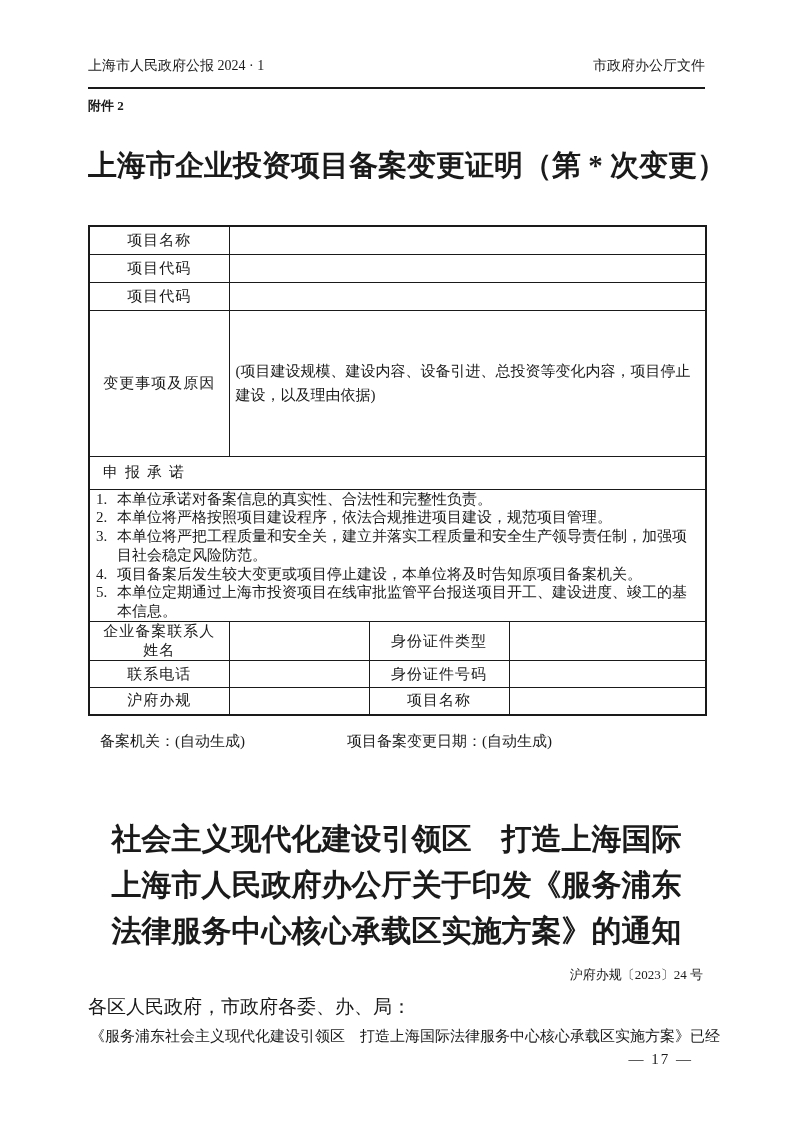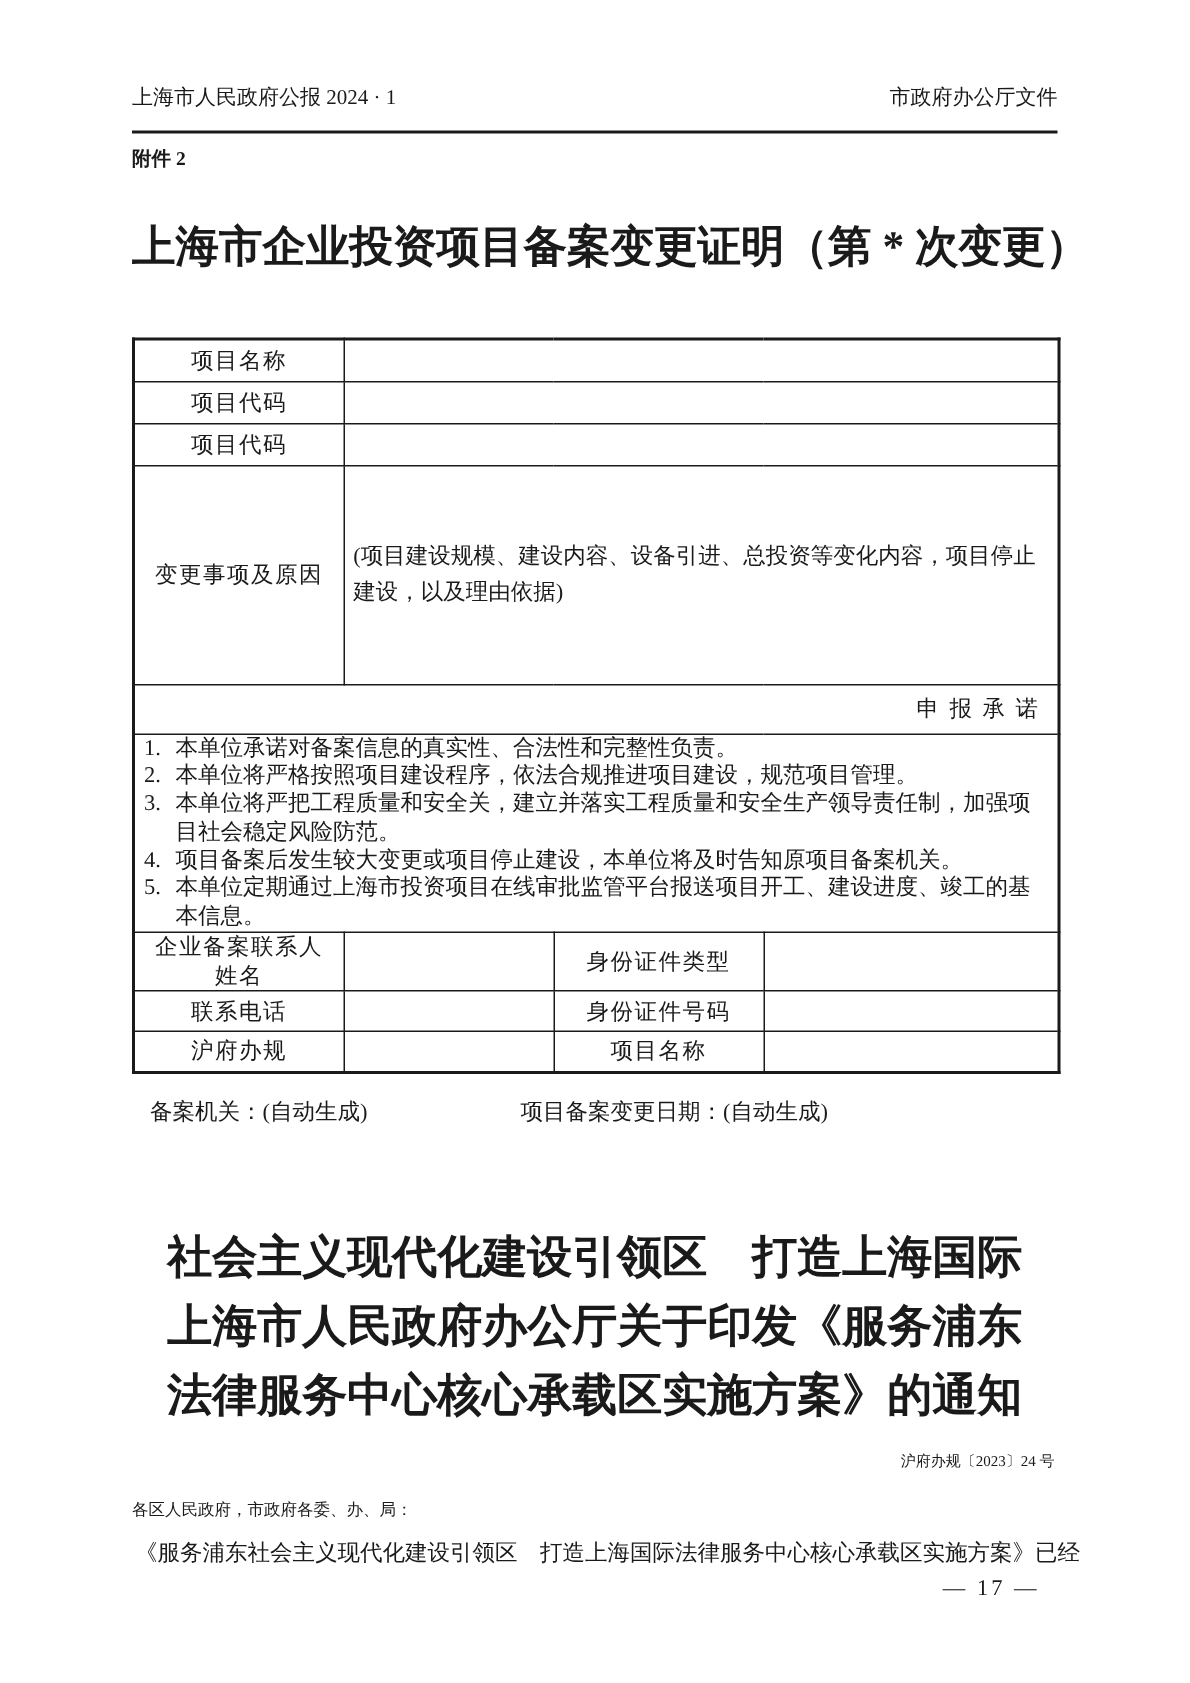--- a/index.html
+++ b/index.html
@@ -43,21 +43,21 @@
   }
   table.form-table td {
     border: 1px solid #1a1a1a;
     vertical-align: middle;
     padding: 0 6px;
   }
   td.label-cell { text-align: center; letter-spacing: 1px; }
   td.value-cell { }
   td.note-cell { vertical-align: top; padding: 8px 10px; line-height: 24px; }
   td.decl-header-cell {
-    text-align: right; letter-spacing: 7px; text-indent: 7px;
+    text-align: left; letter-spacing: 7px; text-indent: 7px;
     height: 33px;
   }
   td.decl-body-cell { vertical-align: top; padding: 5px 8px 5px 9px; }
   .commit-item { display: flex; line-height: 18.8px; }
   .commit-num { width: 21px; flex-shrink: 0; }
   .commit-text { flex: 1; }
   tr.r-small td { height: 28px; }
   tr.r-big td { height: 146px; }
   tr.r-decl td { height: 114px; }
   tr.r-contact td { height: 27px; }
@@ -66,24 +66,24 @@
   .gen-left { position: absolute; left: 12px; }
   .gen-right { position: absolute; left: 259px; }
   
   .notice-title {
     margin-top: 62px;
     font-size: 30px; font-weight: 700;
     text-align: center; line-height: 46px;
   }
   .doc-number {
     margin-top: 10px;
-    font-size: 10px; text-align: right; padding-right: 2px;
+    font-size: 13px; text-align: right; padding-right: 2px;
     line-height: 22px;
   }
-  .salutation { margin-top: 10px; font-size: 11px; line-height: 22px; }
+  .salutation { margin-top: 10px; font-size: 19px; line-height: 22px; }
   .body-line { margin-top: 7px; font-size: 15px; line-height: 22px; text-indent: 2px; white-space: nowrap; }
   .page-number {
     margin-top: 4px;
     font-size: 15px; text-align: right; padding-right: 12px;
     letter-spacing: 2px;
   }
 </style>
 </head>
 <body>
 

